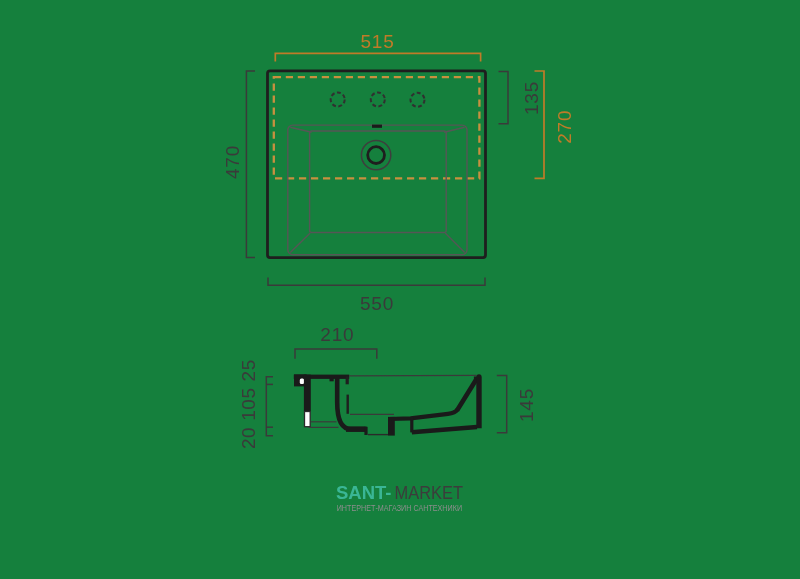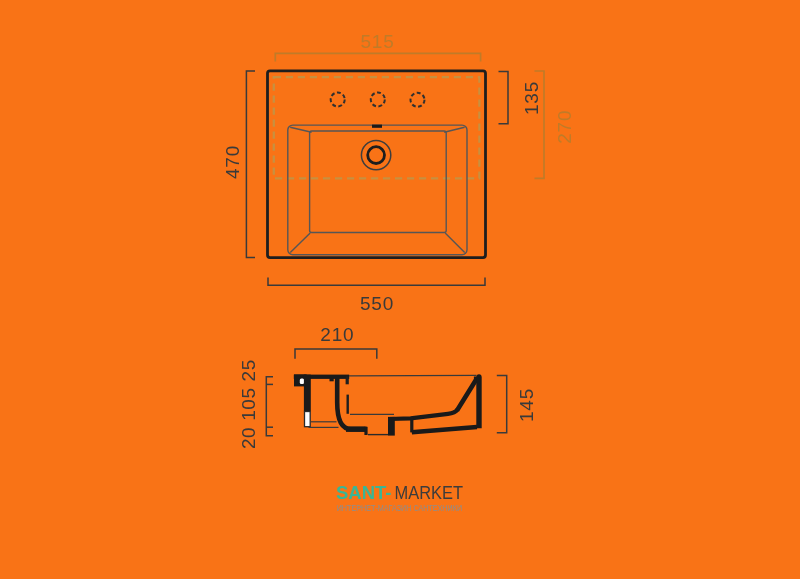--- a/index.html
+++ b/index.html
@@ -1,16 +1,16 @@
 <!DOCTYPE html>
 <html><head>
 <meta charset="utf-8">
 <style>
   html,body{margin:0;padding:0;background:#fff;}
-  .page{position:relative;width:800px;height:579px;background:#f97316;overflow:hidden;
+  .page{position:relative;width:800px;height:579px;background:#15803d;overflow:hidden;
         font-family:"Liberation Sans", sans-serif;}
   svg{position:absolute;left:0;top:0;}
 </style>
 </head>
 <body>
 <div class="page">
 <svg width="800" height="579" viewBox="0 0 800 579">
 
   <g>
     <rect x="267.5" y="70.8" width="218" height="186.8" rx="2.5" fill="none" stroke="#1e1e1e" stroke-width="2.8"></rect>

